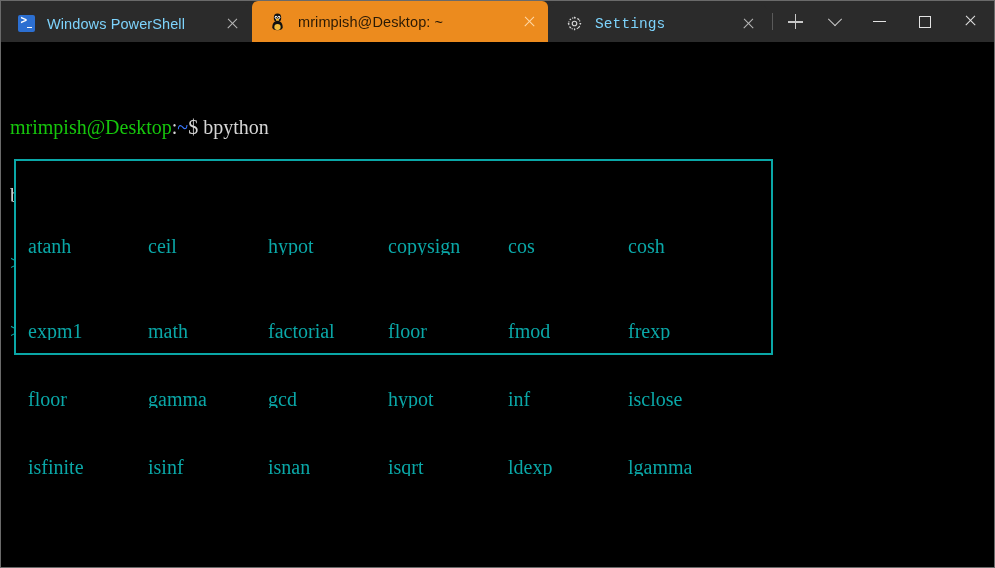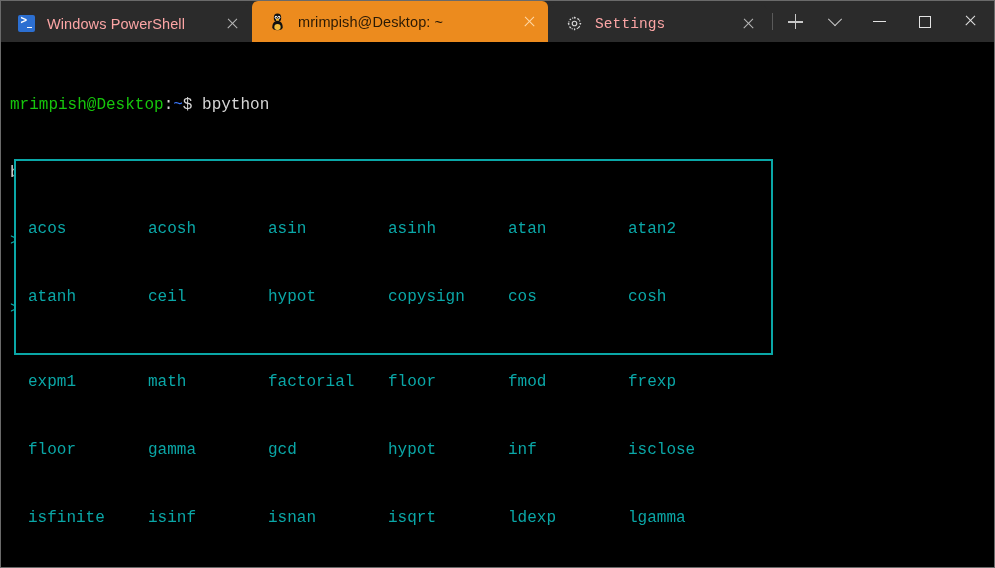--- a/index.html
+++ b/index.html
@@ -41,21 +41,21 @@
   .tab {
     position: relative;
     height: 37px;
     display: flex;
     align-items: center;
     box-sizing: border-box;
     padding: 0 0 0 16px;
     border-top-left-radius: 6px;
     border-top-right-radius: 6px;
     margin-right: 1px;
-    color: #fca5a5;
+    color: #7dd3fc;
   }
   .tab.inactive { background: #2b2b2b; }
   .tab.active   { background: #ec8b1e; color: #1a1a1a; height: 41px; border-radius: 6px 6px 0 0;}
 
   .tab .tab-icon {
     width: 18px;
     height: 18px;
     flex: 0 0 18px;
     display: flex;
     align-items: center;
@@ -177,24 +177,24 @@
   }
   .min-glyph { width: 13px; height: 1.4px; background: currentColor; }
   .max-glyph { width: 12px; height: 12px; border: 1.4px solid currentColor; box-sizing: border-box; }
   .wc-btn .xglyph:before, .wc-btn .xglyph:after { height: 1.4px; }
 
   
   #terminal {
     flex: 1 1 auto;
     position: relative;
     background: #000000;
-    font-family: Liberation Mono, monospace;
-    font-size: 16px;
+    font-family: Liberation Serif, serif;
+    font-size: 20px;
     line-height: 17px;
-    padding: 4px 0 0 9px;
+    padding: 26px 0 0 9px;
     box-sizing: border-box;
     overflow: hidden;
     white-space: pre;
   }
   .tline { height: 17px; }
   .c-green  { color: #16c60c; }
   .c-white  { color: #d6d6d6; }
   .c-blue   { color: #3b78ff; }
   .c-teal   { color: #0aa7a7; }
   .c-orange { color: #d9a321; }
@@ -310,28 +310,20 @@
 
     <div class="tline"><span class="c-white">bpython version 0.18 on top of Python 3.8.10 /usr/bin/python3</span></div>
 
     <div class="tline"><span class="c-teal">&gt;&gt;&gt;</span><span class="c-white"> </span><span class="c-orange">import</span><span class="c-teal"> math</span></div>
 
     <div class="tline"><span class="c-teal">&gt;&gt;&gt;</span><span class="c-teal"> math.</span><span class="cursor"></span></div>
 
     
     <div id="completion-box">
 
-      <div class="comp-row">
-        <span class="comp-cell">acos</span>
-        <span class="comp-cell">acosh</span>
-        <span class="comp-cell">asin</span>
-        <span class="comp-cell">asinh</span>
-        <span class="comp-cell">atan</span>
-        <span class="comp-cell">atan2</span>
-      </div>
 
       <div class="comp-row">
         <span class="comp-cell">atanh</span>
         <span class="comp-cell">ceil</span>
         <span class="comp-cell">hypot</span>
         <span class="comp-cell">copysign</span>
         <span class="comp-cell">cos</span>
         <span class="comp-cell">cosh</span>
       </div>
 

